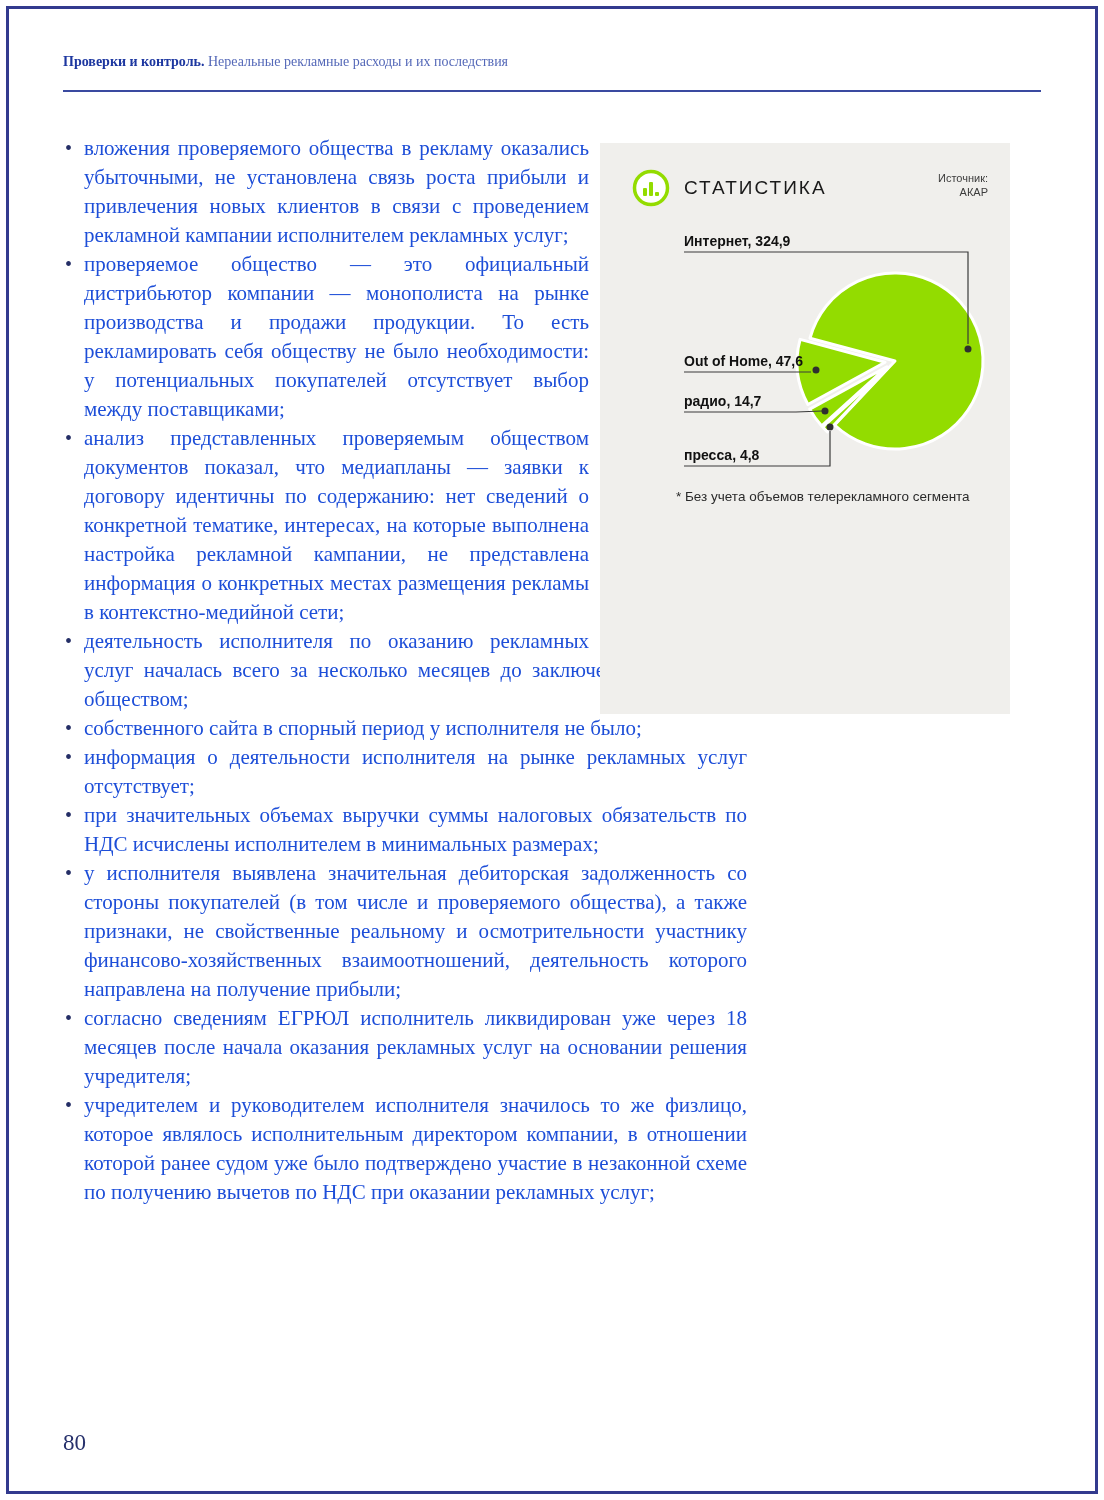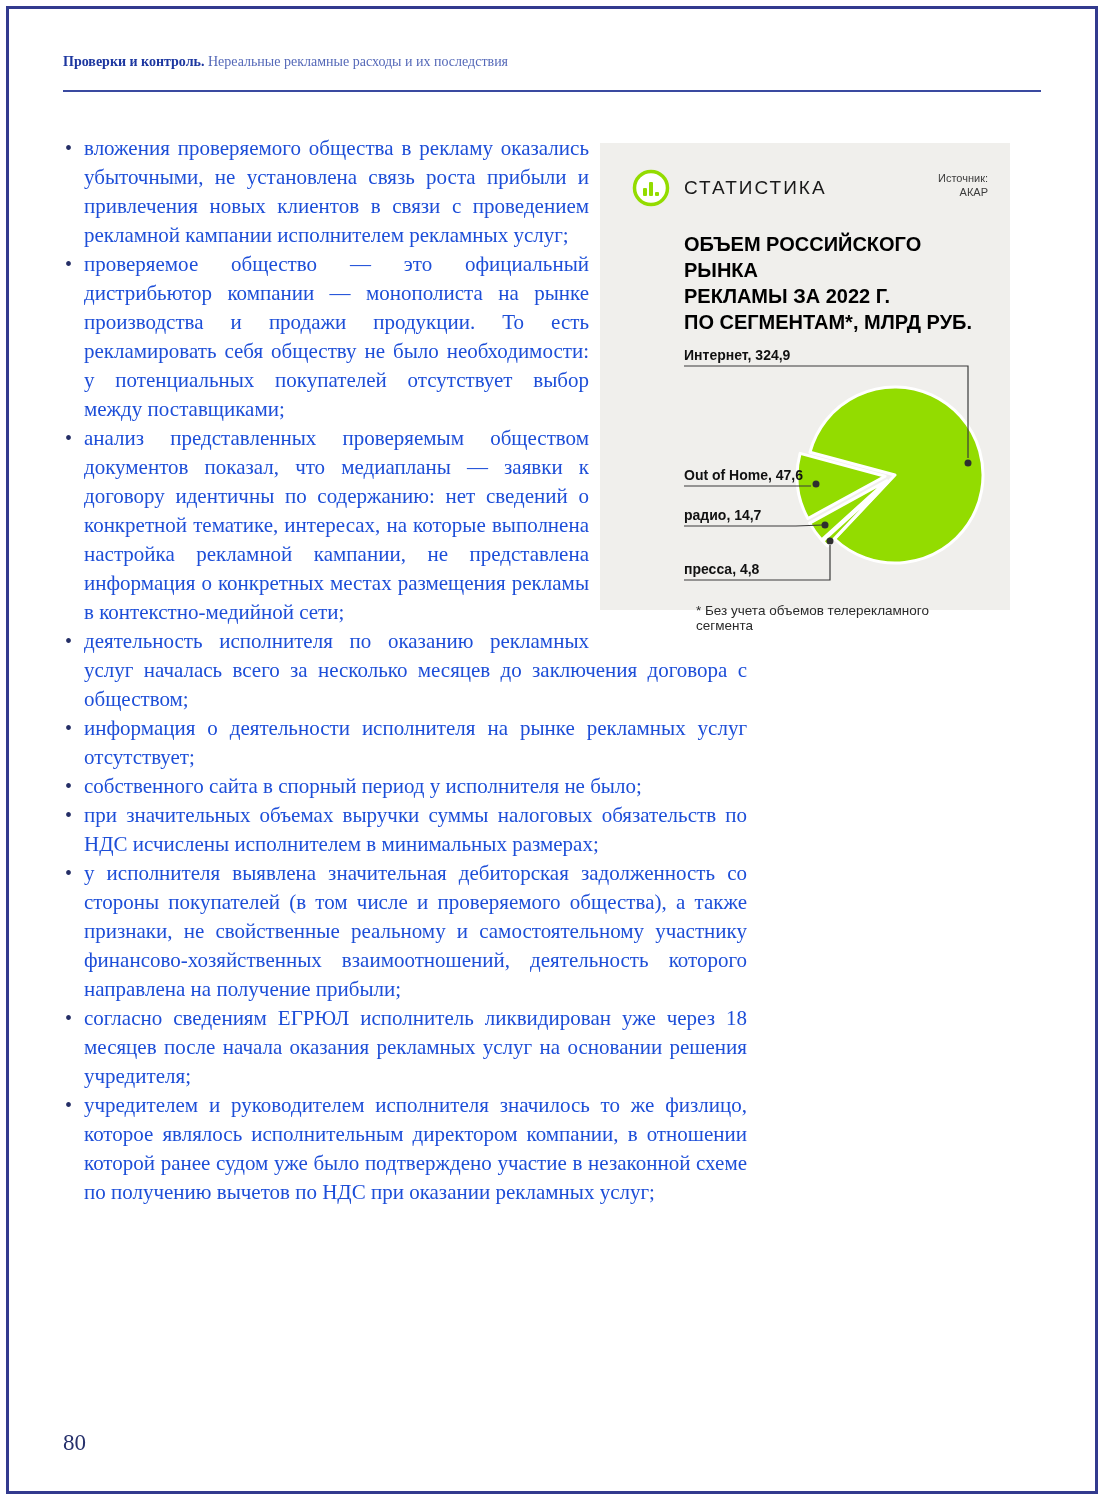--- a/index.html
+++ b/index.html
@@ -26,41 +26,41 @@
   .box-spacer{float:right;width:158px;height:502px;}
   ul.bullets{margin:0;padding:0;list-style:none;}
   ul.bullets li{position:relative;padding-left:21px;}
   ul.bullets li::before{
     content:"\2022";position:absolute;left:2px;top:0;
     font-size:20px;color:#242e66;
   }
   .para{margin:0;text-indent:30px;}
   
   .infobox{
-    position:absolute;left:600px;top:143px;width:410px;height:467px;
+    position:absolute;left:600px;top:143px;width:410px;height:571px;
     background:#f0efec;box-sizing:border-box;
     padding:26px 22px 0 32px;
     font-family:"Liberation Sans", sans-serif;color:#111;
   }
   .stats-row{display:flex;align-items:center;margin-bottom:24px;}
   .stats-icon{width:38px;height:38px;flex:0 0 38px;}
   .stats-label{margin-left:14px;font-size:19px;letter-spacing:2px;color:#1a1a1a;}
   .source{margin-left:auto;font-size:11px;line-height:1.3;color:#3c3c3c;
     white-space:pre-line;text-align:right;align-self:flex-start;padding-top:2px;}
   .ib-title{
     margin:0 0 10px 52px;font-weight:bold;font-size:20px;line-height:26px;
     white-space:pre-line;color:#000;
   }
   .chart-wrap{margin-left:52px;}
   .chart-svg{overflow:visible;display:block;}
   .clabel{font-family:"Liberation Sans", sans-serif;font-weight:bold;
     font-size:14px;fill:#111;}
   .cline{stroke:#3a3a3a;stroke-width:1.2;fill:none;}
   .cdot{fill:#2f2f2f;}
-  .ib-footnote{margin:6px 0 0 64px;font-size:13.5px;color:#2a2a2a;}
+  .ib-footnote{margin:6px 0 0 44px;font-size:13.5px;color:#2a2a2a;}
   
   .page-number{position:absolute;left:63px;top:1430px;font-size:23px;color:#26306b;}
 </style>
 </head>
 <body>
 
 <div class="page-frame"></div>
 
 <div class="header">
   <span class="hdr-bold">Проверки и контроль.</span><span class="hdr-rest"> Нереальные рекламные расходы и их последствия</span>
@@ -69,44 +69,41 @@
 
 <div class="content">
   <div class="box-spacer"></div>
   <ul class="bullets">
     <li>вложения проверяемого общества в рекламу оказались убыточными, не установлена связь роста прибыли и привлечения новых клиентов в связи с проведением рекламной кампании исполнителем рекламных услуг;</li>
     <li>проверяемое общество — это официальный дистрибьютор компании — монополиста на рынке производства и продажи продукции. То есть рекламировать себя обществу не было необходимости: у потенциальных покупателей отсутствует выбор между поставщиками;</li>
     <li>анализ представленных проверяемым обществом документов показал, что медиапланы — заявки к договору идентичны по содержанию: нет сведений о конкретной тематике, интересах, на которые выполнена настройка рекламной кампании, не представлена информация о конкретных местах размещения рекламы в контекстно-медийной сети;</li>
   </ul>
   <ul class="bullets">
     <li>деятельность исполнителя по оказанию рекламных услуг началась всего за несколько месяцев до заключения договора с обществом;</li>
+    <li>собственного сайта в спорный период у исполнителя не было;</li>
     <li>информация о деятельности исполнителя на рынке рекламных услуг отсутствует;</li>
-    <li>собственного сайта в спорный период у исполнителя не было;</li>
     <li>при значительных объемах выручки суммы налоговых обязательств по НДС исчислены исполнителем в минимальных размерах;</li>
-    <li>у исполнителя выявлена значительная дебиторская задолженность со стороны покупателей (в том числе и проверяемого общества), а также признаки, не свойственные реальному и самостоятельному участнику финансово-хозяйственных взаимоотношений, деятельность которого направлена на получение прибыли;</li>
+    <li>у исполнителя выявлена значительная дебиторская задолженность со стороны покупателей (в том числе и проверяемого общества), а также признаки, не свойственные реальному и осмотрительности участнику финансово-хозяйственных взаимоотношений, деятельность которого направлена на получение прибыли;</li>
     <li>согласно сведениям ЕГРЮЛ исполнитель ликвидирован уже через 18 месяцев после начала оказания рекламных услуг на основании решения учредителя;</li>
     <li>учредителем и руководителем исполнителя значилось то же физлицо, которое являлось исполнительным директором компании, в отношении которой ранее судом уже было подтверждено участие в незаконной схеме по получению вычетов по НДС при оказании рекламных услуг;</li>
   </ul>
 </div>
 
 <aside class="infobox">
   <div class="stats-row">
     <svg class="stats-icon" viewBox="0 0 38 38" width="38" height="38">
       <circle cx="19" cy="19" r="16.5" fill="#ffffff" stroke="#93DC00" stroke-width="3.5"></circle>
       <rect x="11" y="19" width="4" height="8" rx="1" fill="#93DC00"></rect>
       <rect x="17" y="13" width="4" height="14" rx="1" fill="#93DC00"></rect>
       <rect x="23" y="23" width="4" height="4" rx="1" fill="#93DC00"></rect>
     </svg>
     <div class="stats-label">СТАТИСТИКА</div>
     <div class="source">Источник:
 АКАР</div>
   </div>
-  <h3 class="ib-title">ОБЪЕМ РОССИЙСКОГО РЫНКА
-РЕКЛАМЫ ЗА 2022 Г.
-ПО СЕГМЕНТАМ*, МЛРД РУБ.</h3>
   <div class="chart-wrap">
     <svg class="chart-svg" viewBox="0 0 304 252" width="304" height="252">
       <g>
           <path d="M 211.0 130.0 L 126.0 107.2 A 88 88 0 1 1 150.6 194.0 Z" fill="#93DC00" stroke="#ffffff" stroke-width="3" stroke-linejoin="round"></path>
           <path d="M 203.9 137.0 L 143.4 201.0 A 88 88 0 0 1 138.7 196.1 Z" fill="#93DC00" stroke="#ffffff" stroke-width="3" stroke-linejoin="round"></path>
           <path d="M 202.9 135.8 L 137.7 194.9 A 88 88 0 0 1 125.7 178.1 Z" fill="#93DC00" stroke="#ffffff" stroke-width="3" stroke-linejoin="round"></path>
           <path d="M 201.1 131.2 L 123.9 173.5 A 88 88 0 0 1 116.1 108.4 Z" fill="#93DC00" stroke="#ffffff" stroke-width="3" stroke-linejoin="round"></path>
         </g>
       <g>
         <text class="clabel" x="0" y="15">Интернет, 324,9</text>

